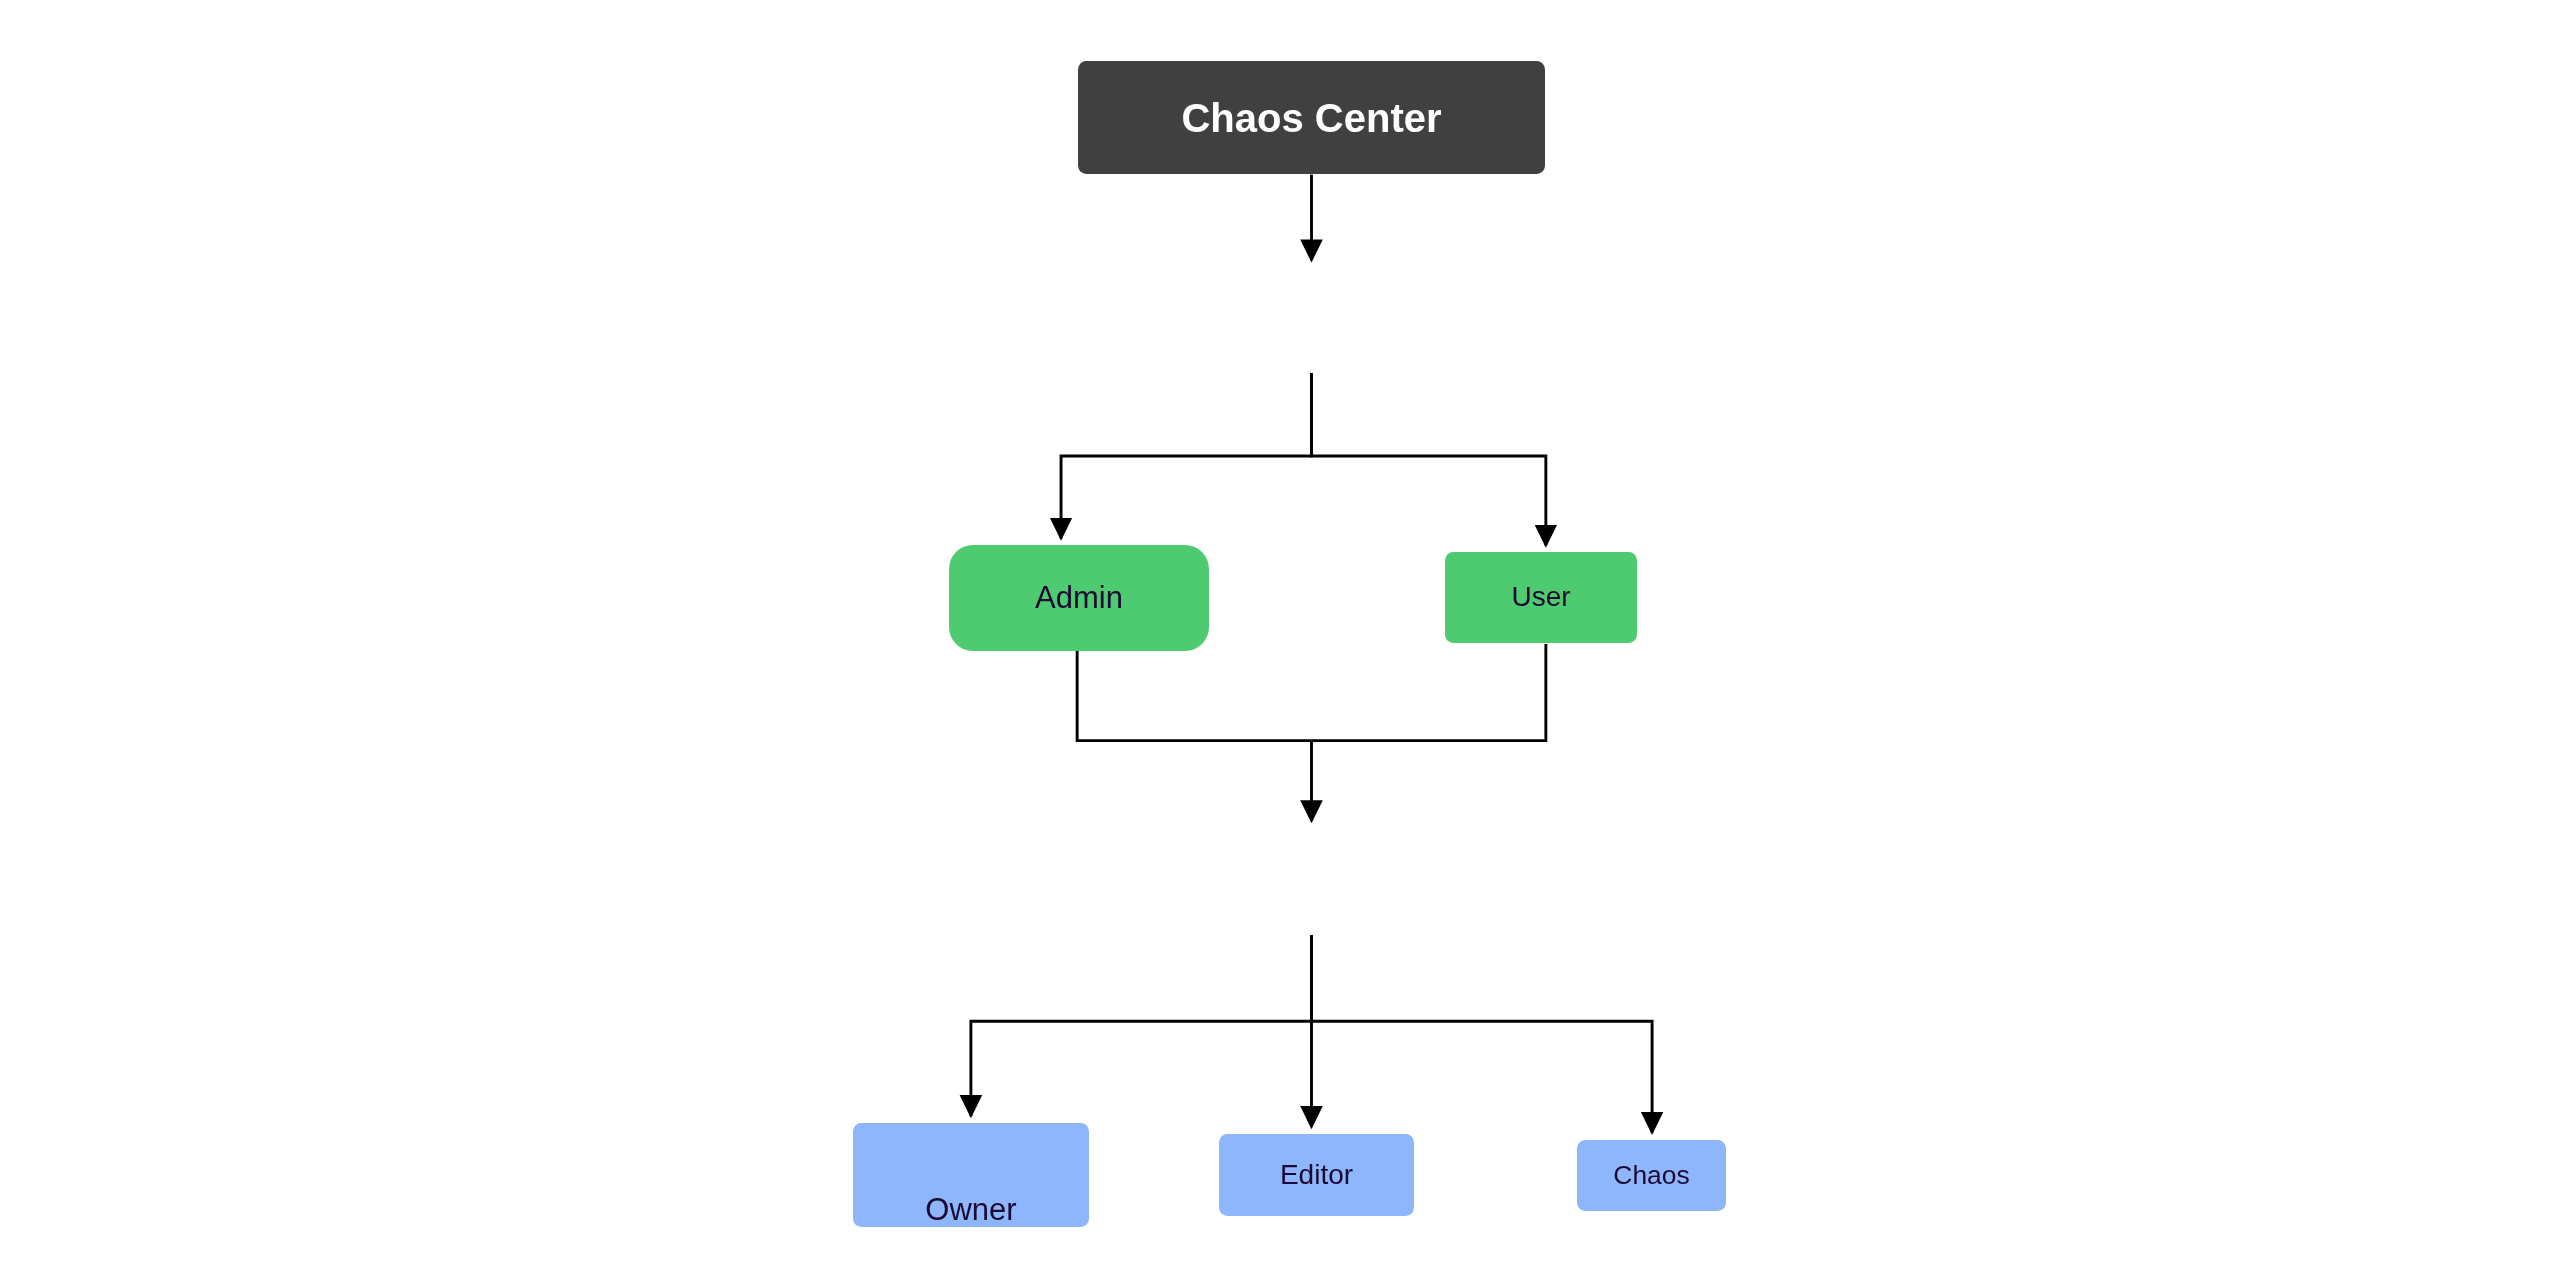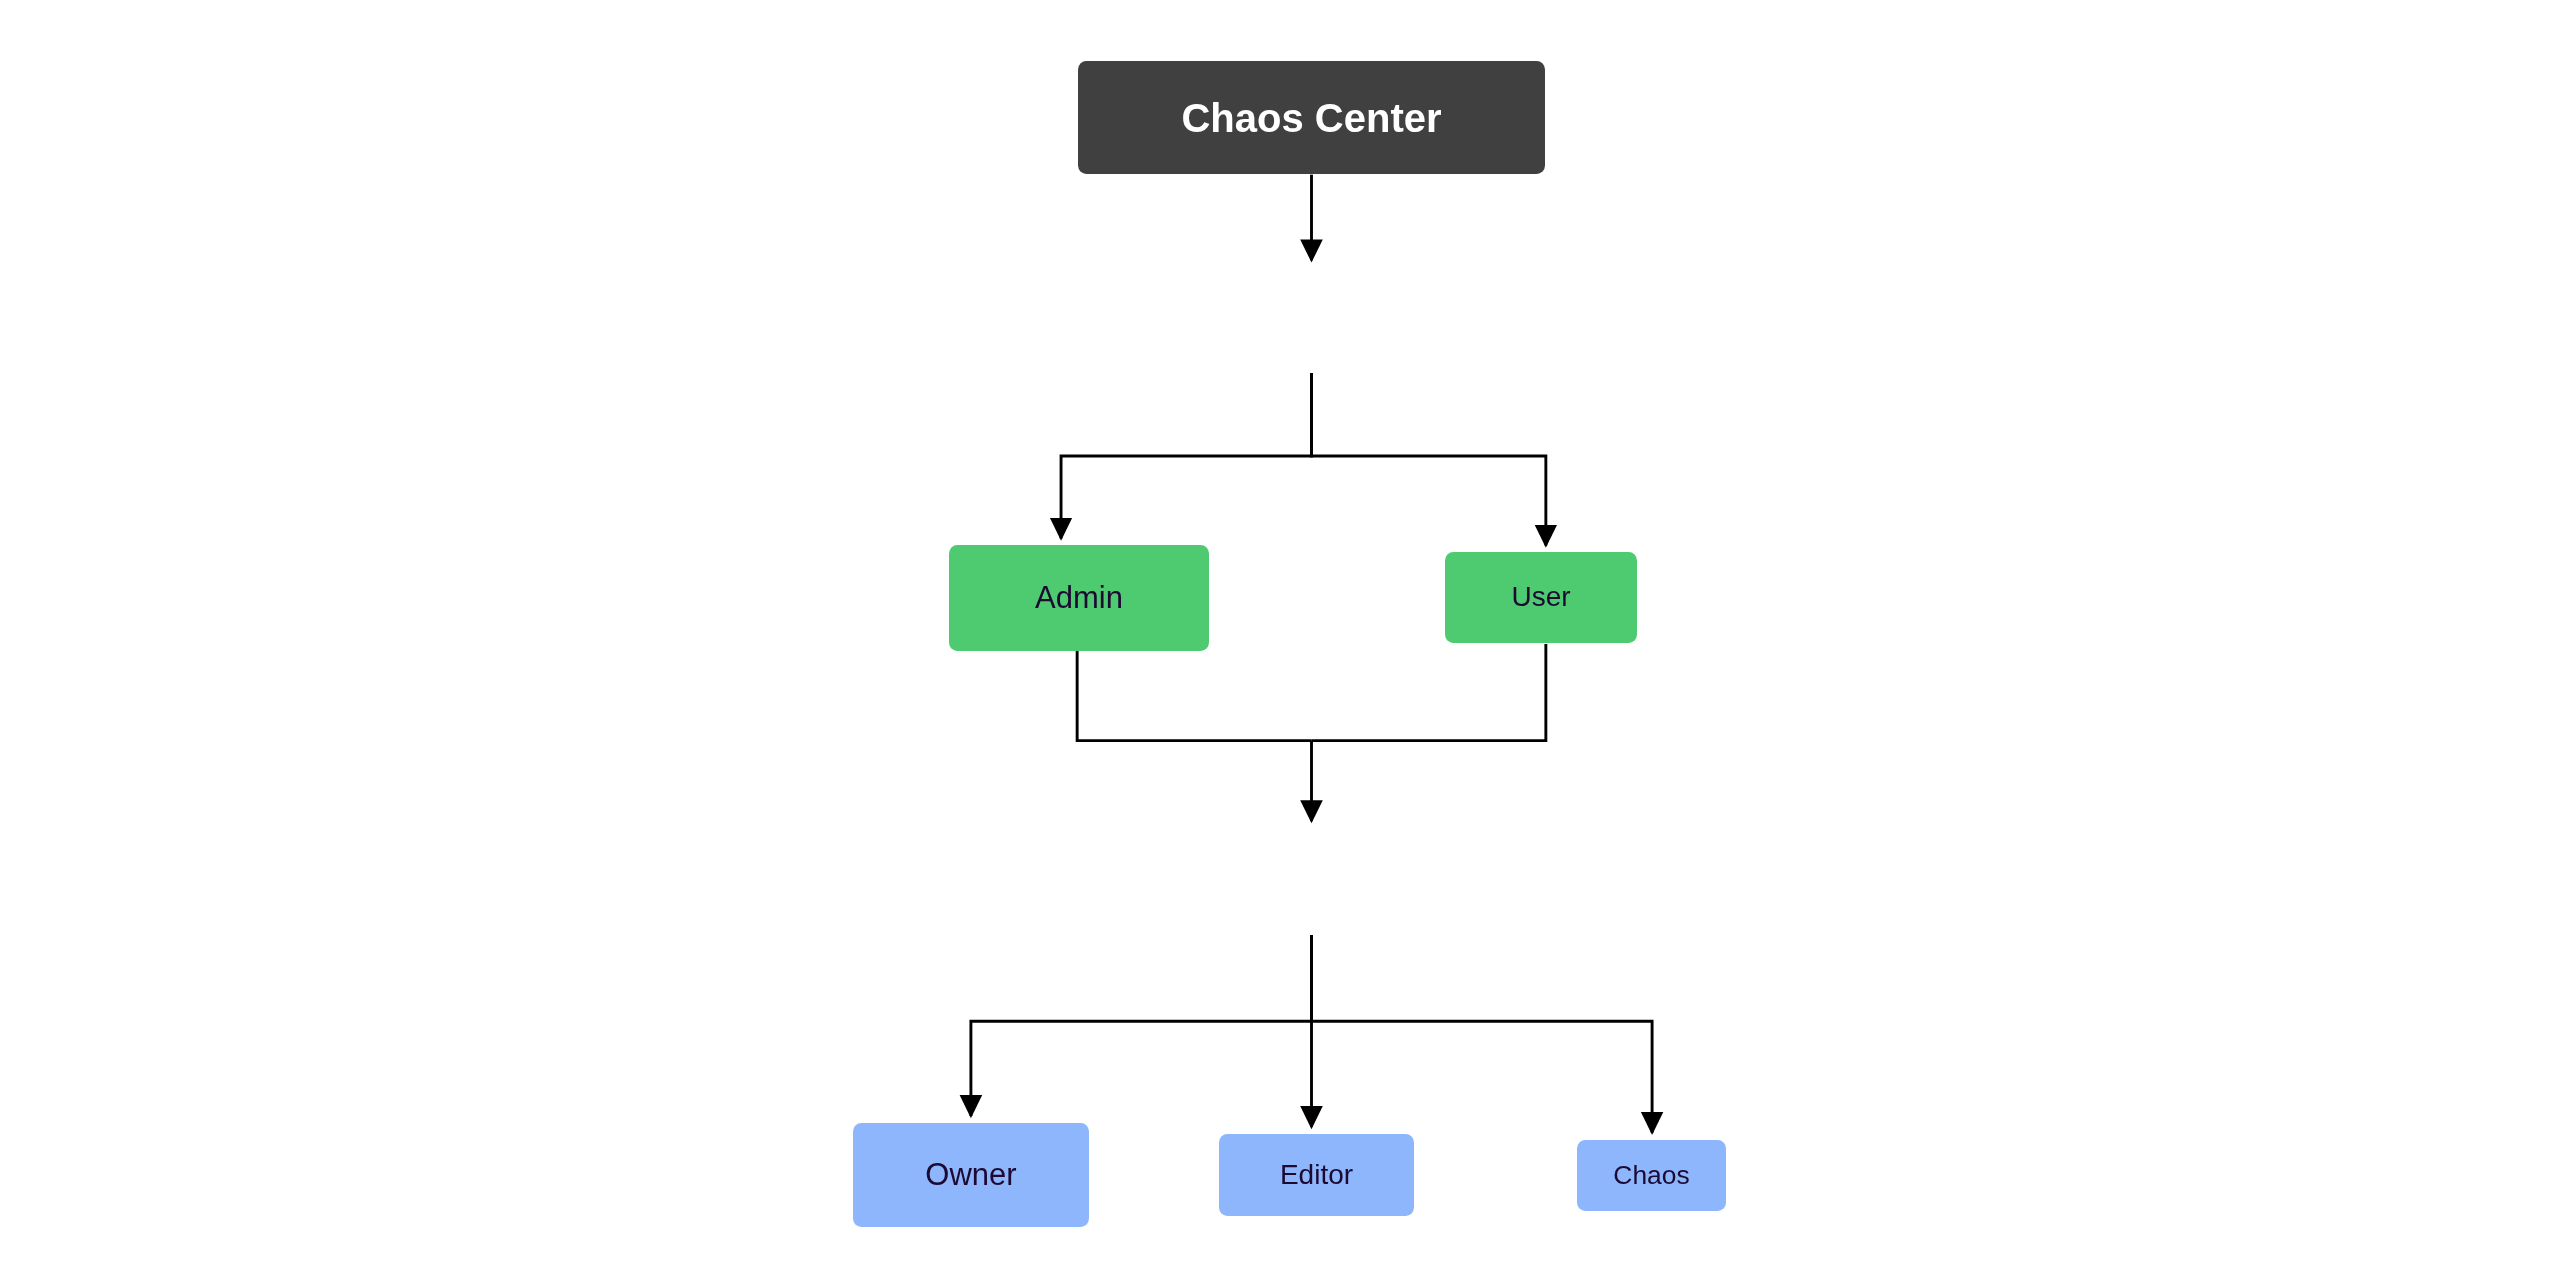--- a/index.html
+++ b/index.html
@@ -59,20 +59,21 @@
     color: #000000;
     font-size: 30px;
     font-weight: 400;
   }
   #node-admin {
     left: 949px;  top: 545px;  width: 260px;  height: 106px;
     background: #4ECB71;
     color: #1C0A33;
     font-size: 31px;
     font-weight: 400;
+    border-radius: 24px;
   }
   #node-user {
     left: 1445px;  top: 552px;  width: 192px;  height: 91px;
     background: #4ECB71;
     color: #1C0A33;
     font-size: 28px;
     font-weight: 400;
   }
   #node-project {
     left: 1190px;  top: 828px; width: 245px;  height: 107px;
@@ -80,20 +81,21 @@
     color: #000000;
     font-size: 31px;
     font-weight: 400;
   }
   #node-owner {
     left: 853px;  top: 1123px; width: 236px;  height: 104px;
     background: #8DB6FC;
     color: #1C0A33;
     font-size: 31px;
     font-weight: 400;
+    align-items: flex-end;
   }
   #node-editor {
     left: 1219px;  top: 1134px; width: 195px;  height: 82px;
     background: #8DB6FC;
     color: #1C0A33;
     font-size: 28px;
     font-weight: 400;
   }
   #node-viewer {
     left: 1577px;  top: 1140px; width: 149px;  height: 71px;

